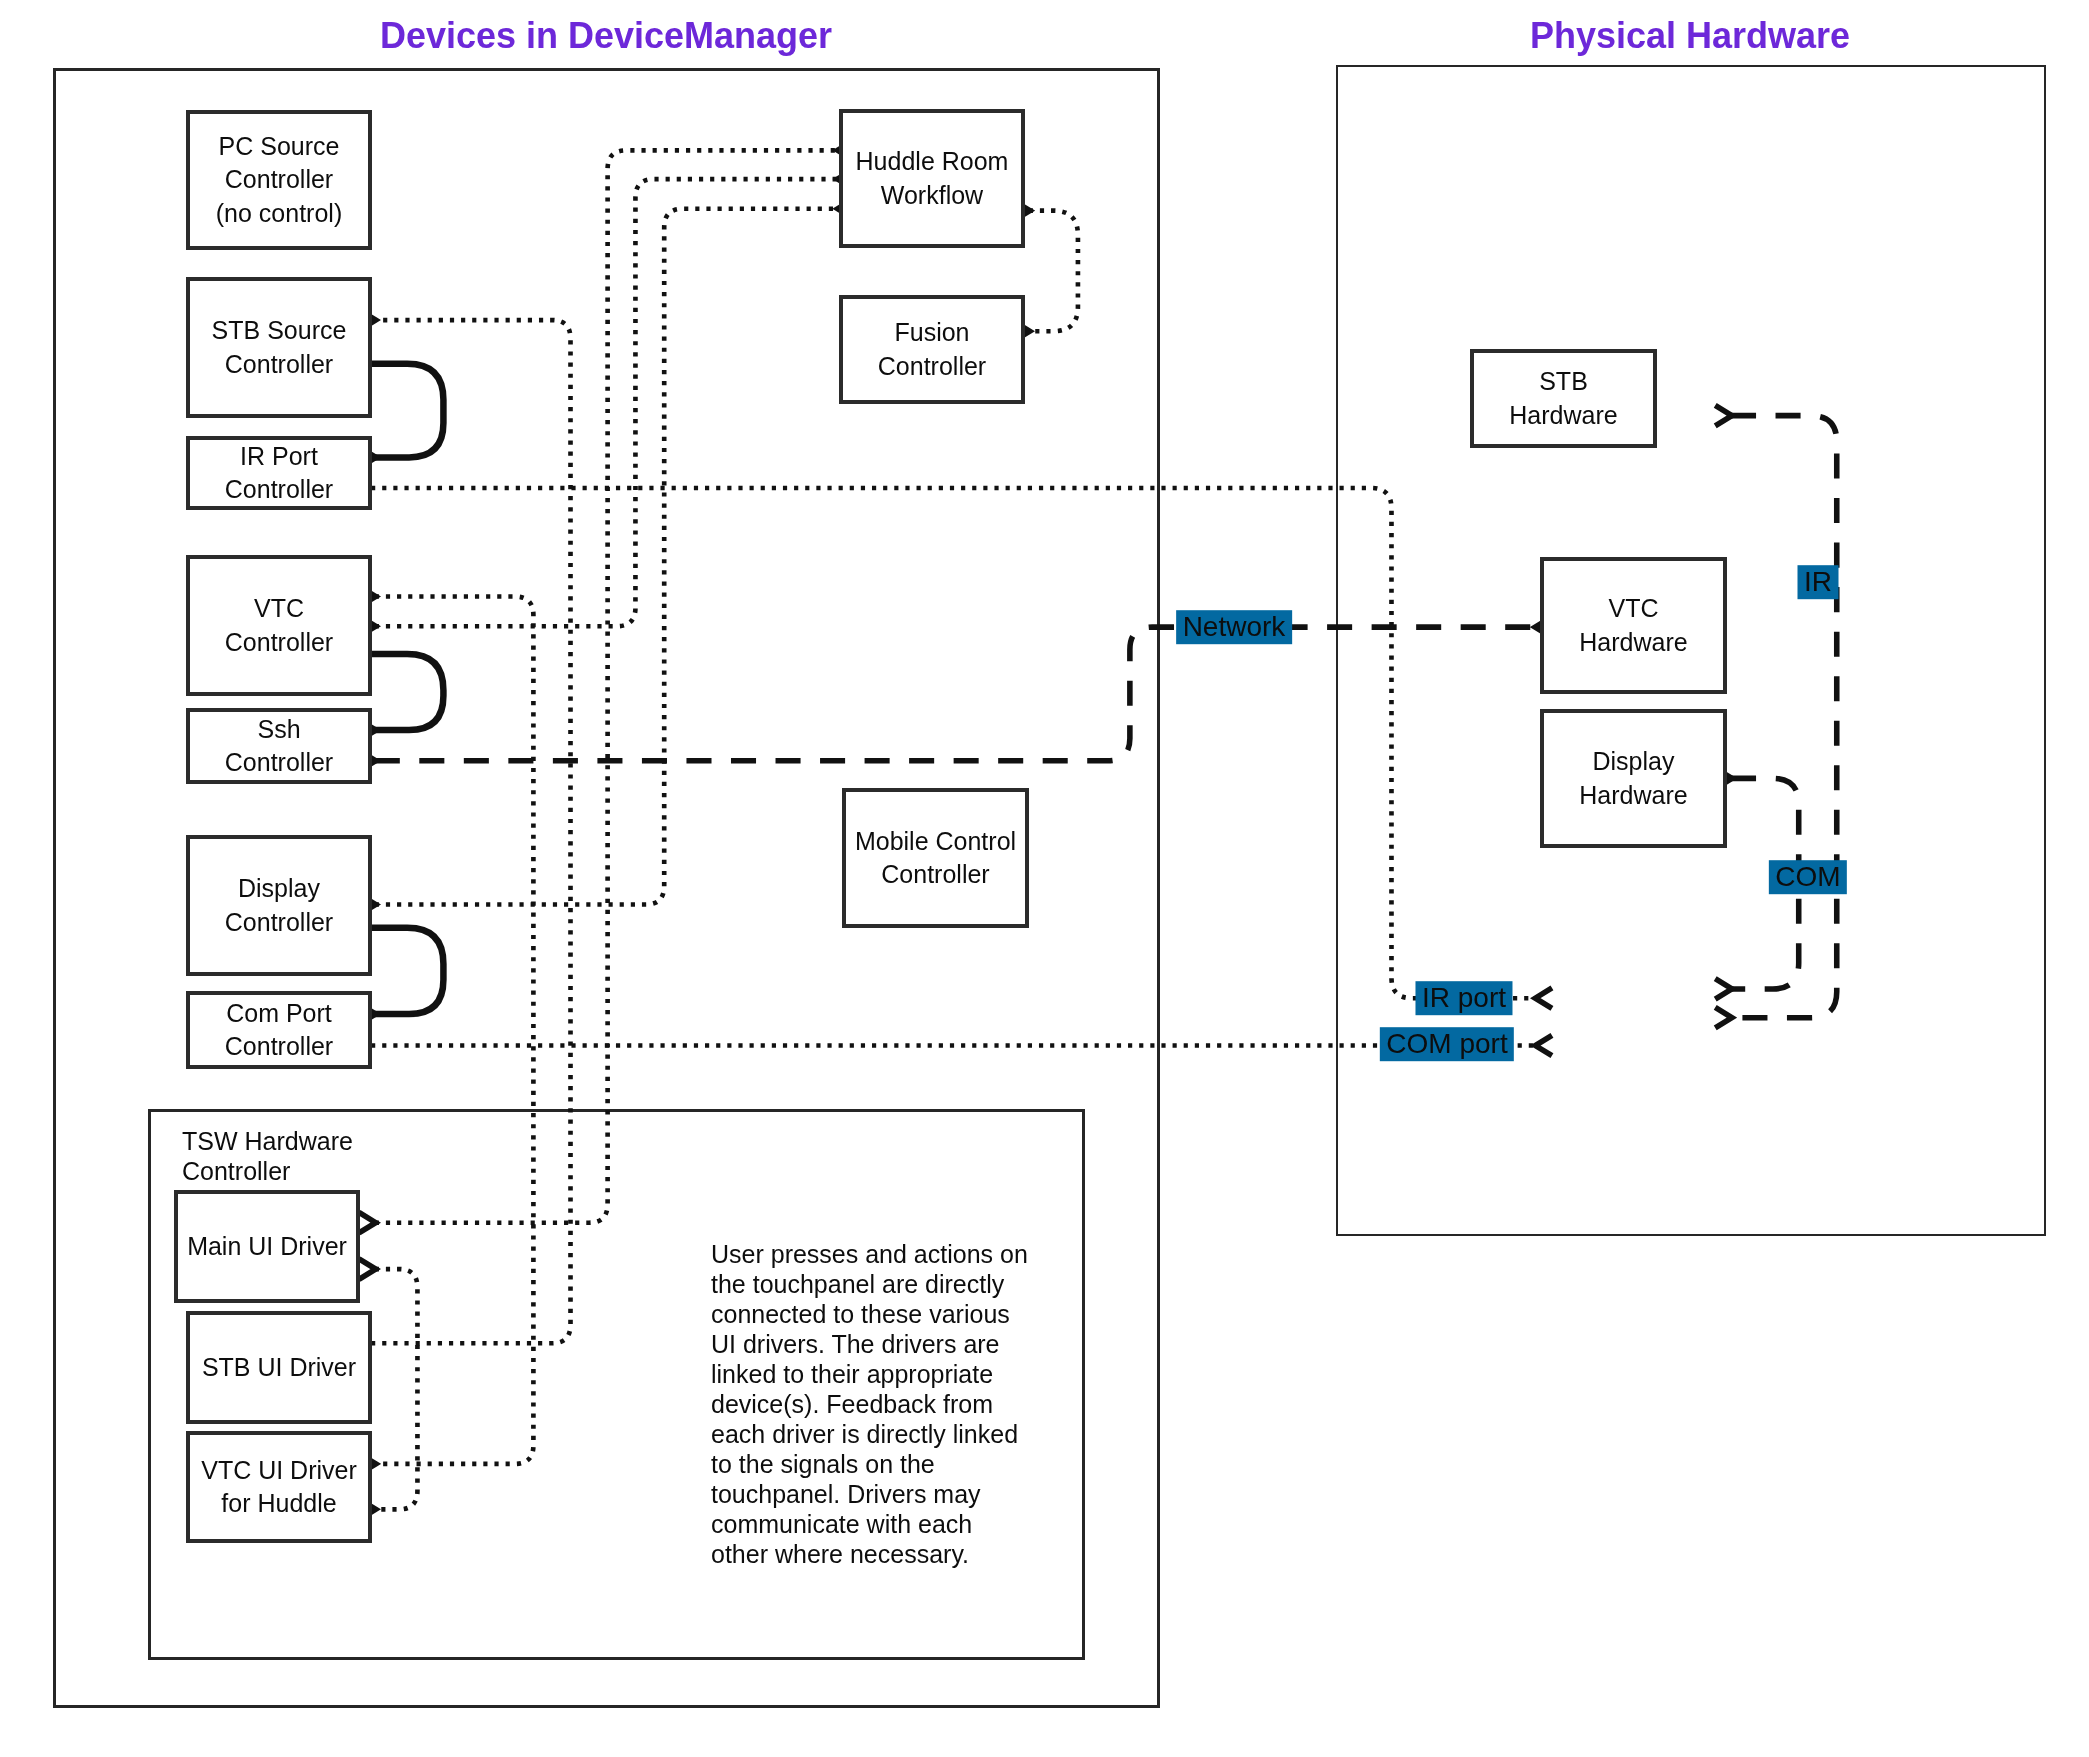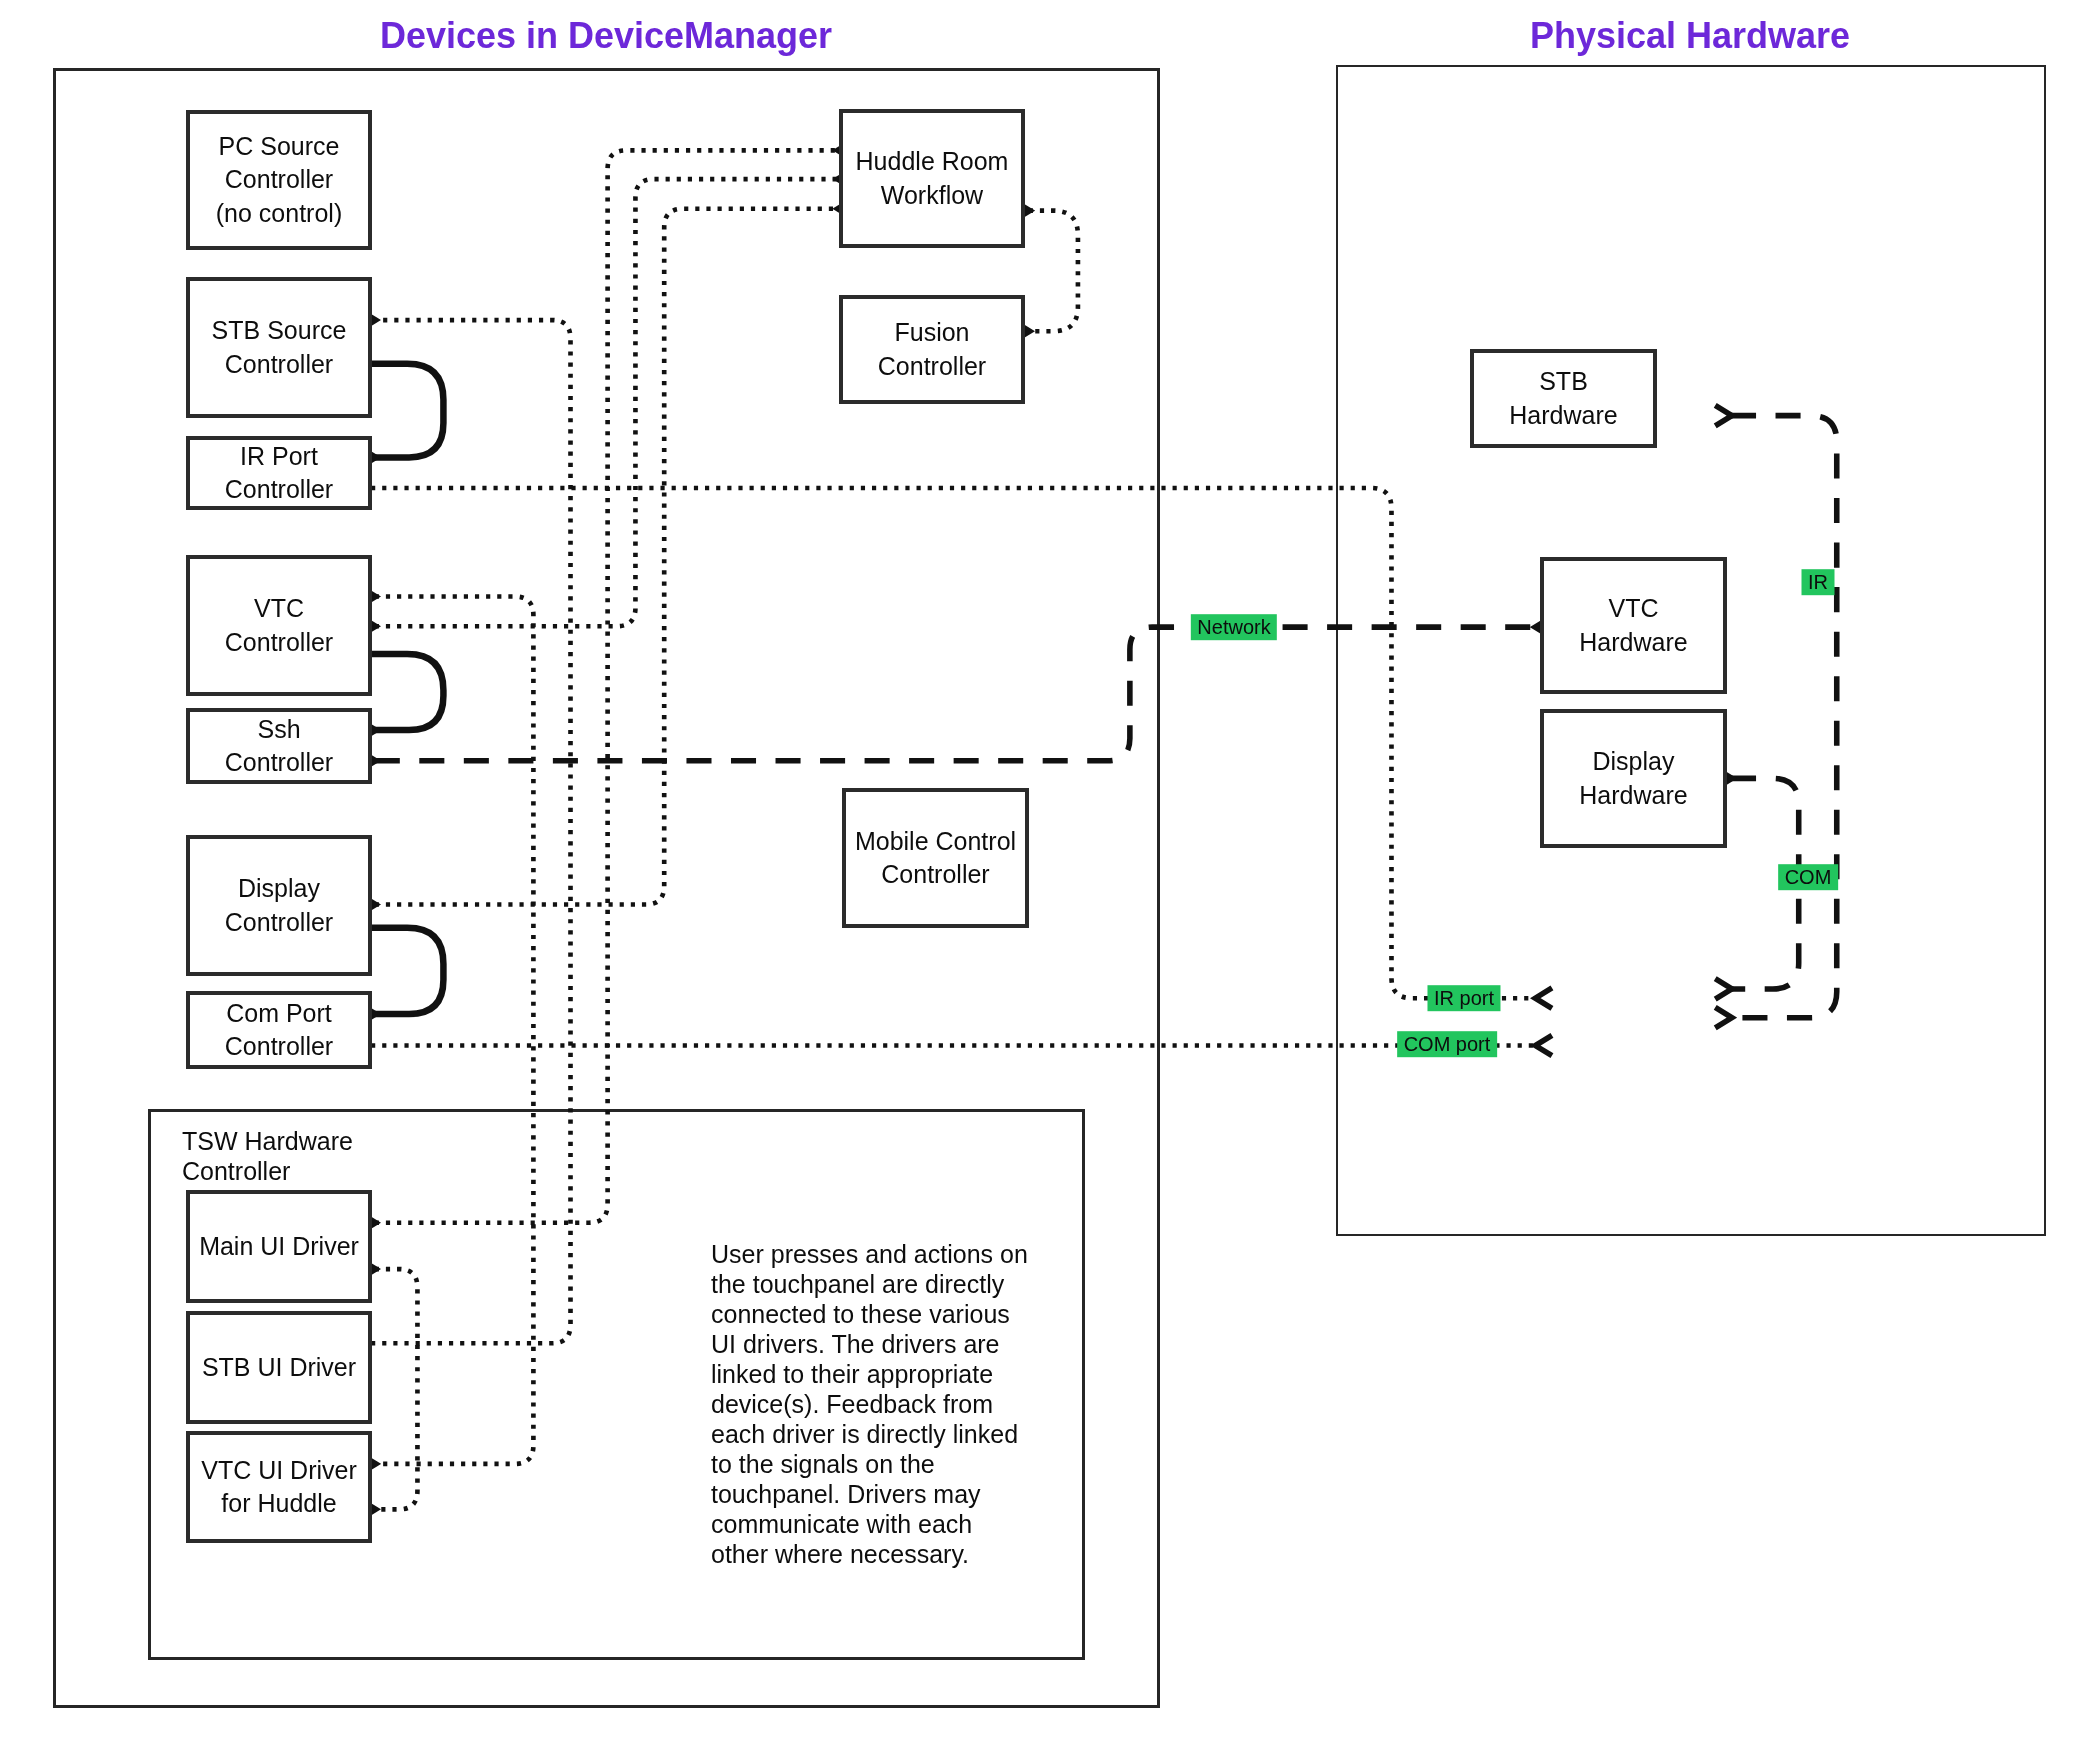--- a/index.html
+++ b/index.html
@@ -19,22 +19,22 @@
     position:absolute;box-sizing:border-box;border:4.6px solid #2b2b2b;background:#ffffff;
     display:flex;align-items:center;justify-content:center;text-align:center;
     font-size:25px;line-height:1.33;white-space:pre-line;z-index:3;
   }
   .edge-svg{position:absolute;left:0;top:0;z-index:2;}
   .annotation{
     position:absolute;font-size:25px;line-height:1.2;white-space:pre-line;z-index:4;
   }
   .annotation.center{transform:translateX(-50%);text-align:center;}
   .edge-label{
-    position:absolute;transform:translate(-50%,-50%);font-size:20px;line-height:1;
-    background:#22c55e;padding:2.8px 6.5px;white-space:nowrap;z-index:4;
+    position:absolute;transform:translate(-50%,-50%);font-size:28px;line-height:1;
+    background:#0369a1;padding:2.8px 6.5px;white-space:nowrap;z-index:4;
   }
 </style>
 </head>
 <body>
 
 <div id="stage">
   <div class="title" style="left:606px;top:15px;">Devices in DeviceManager</div>
   <div class="title" style="left:1690px;top:15px;">Physical Hardware</div>
   <svg id="edges" class="edge-svg" width="2090" height="1758" viewBox="0 0 2253 1895">
     <defs>
@@ -71,21 +71,21 @@
     <div class="node" style="left: 186px; top: 436px; width: 186px; height: 74px;"><span>IR Port
 Controller</span></div>
     <div class="node" style="left: 186px; top: 555px; width: 186px; height: 141px;"><span>VTC
 Controller</span></div>
     <div class="node" style="left: 186px; top: 708px; width: 186px; height: 76px;"><span>Ssh
 Controller</span></div>
     <div class="node" style="left: 186px; top: 835px; width: 186px; height: 141px;"><span>Display
 Controller</span></div>
     <div class="node" style="left: 186px; top: 991px; width: 186px; height: 78px;"><span>Com Port
 Controller</span></div>
-    <div class="node" style="left: 186px; top: 1190px; width: 186px; height: 113px;"><span>Main UI Driver</span></div>
+    <div class="node" style="left: 174px; top: 1190px; width: 186px; height: 113px;"><span>Main UI Driver</span></div>
     <div class="node" style="left: 186px; top: 1311px; width: 186px; height: 113px;"><span>STB UI Driver</span></div>
     <div class="node" style="left: 186px; top: 1431px; width: 186px; height: 112px;"><span>VTC UI Driver
 for Huddle</span></div>
     <div class="node" style="left: 839px; top: 109px; width: 186px; height: 139px;"><span>Huddle Room
 Workflow</span></div>
     <div class="node" style="left: 839px; top: 295px; width: 186px; height: 109px;"><span>Fusion
 Controller</span></div>
     <div class="node" style="left: 842px; top: 788px; width: 187px; height: 140px;"><span>Mobile Control
 Controller</span></div>
     <div class="node" style="left: 1470px; top: 349px; width: 187px; height: 99px;"><span>STB

